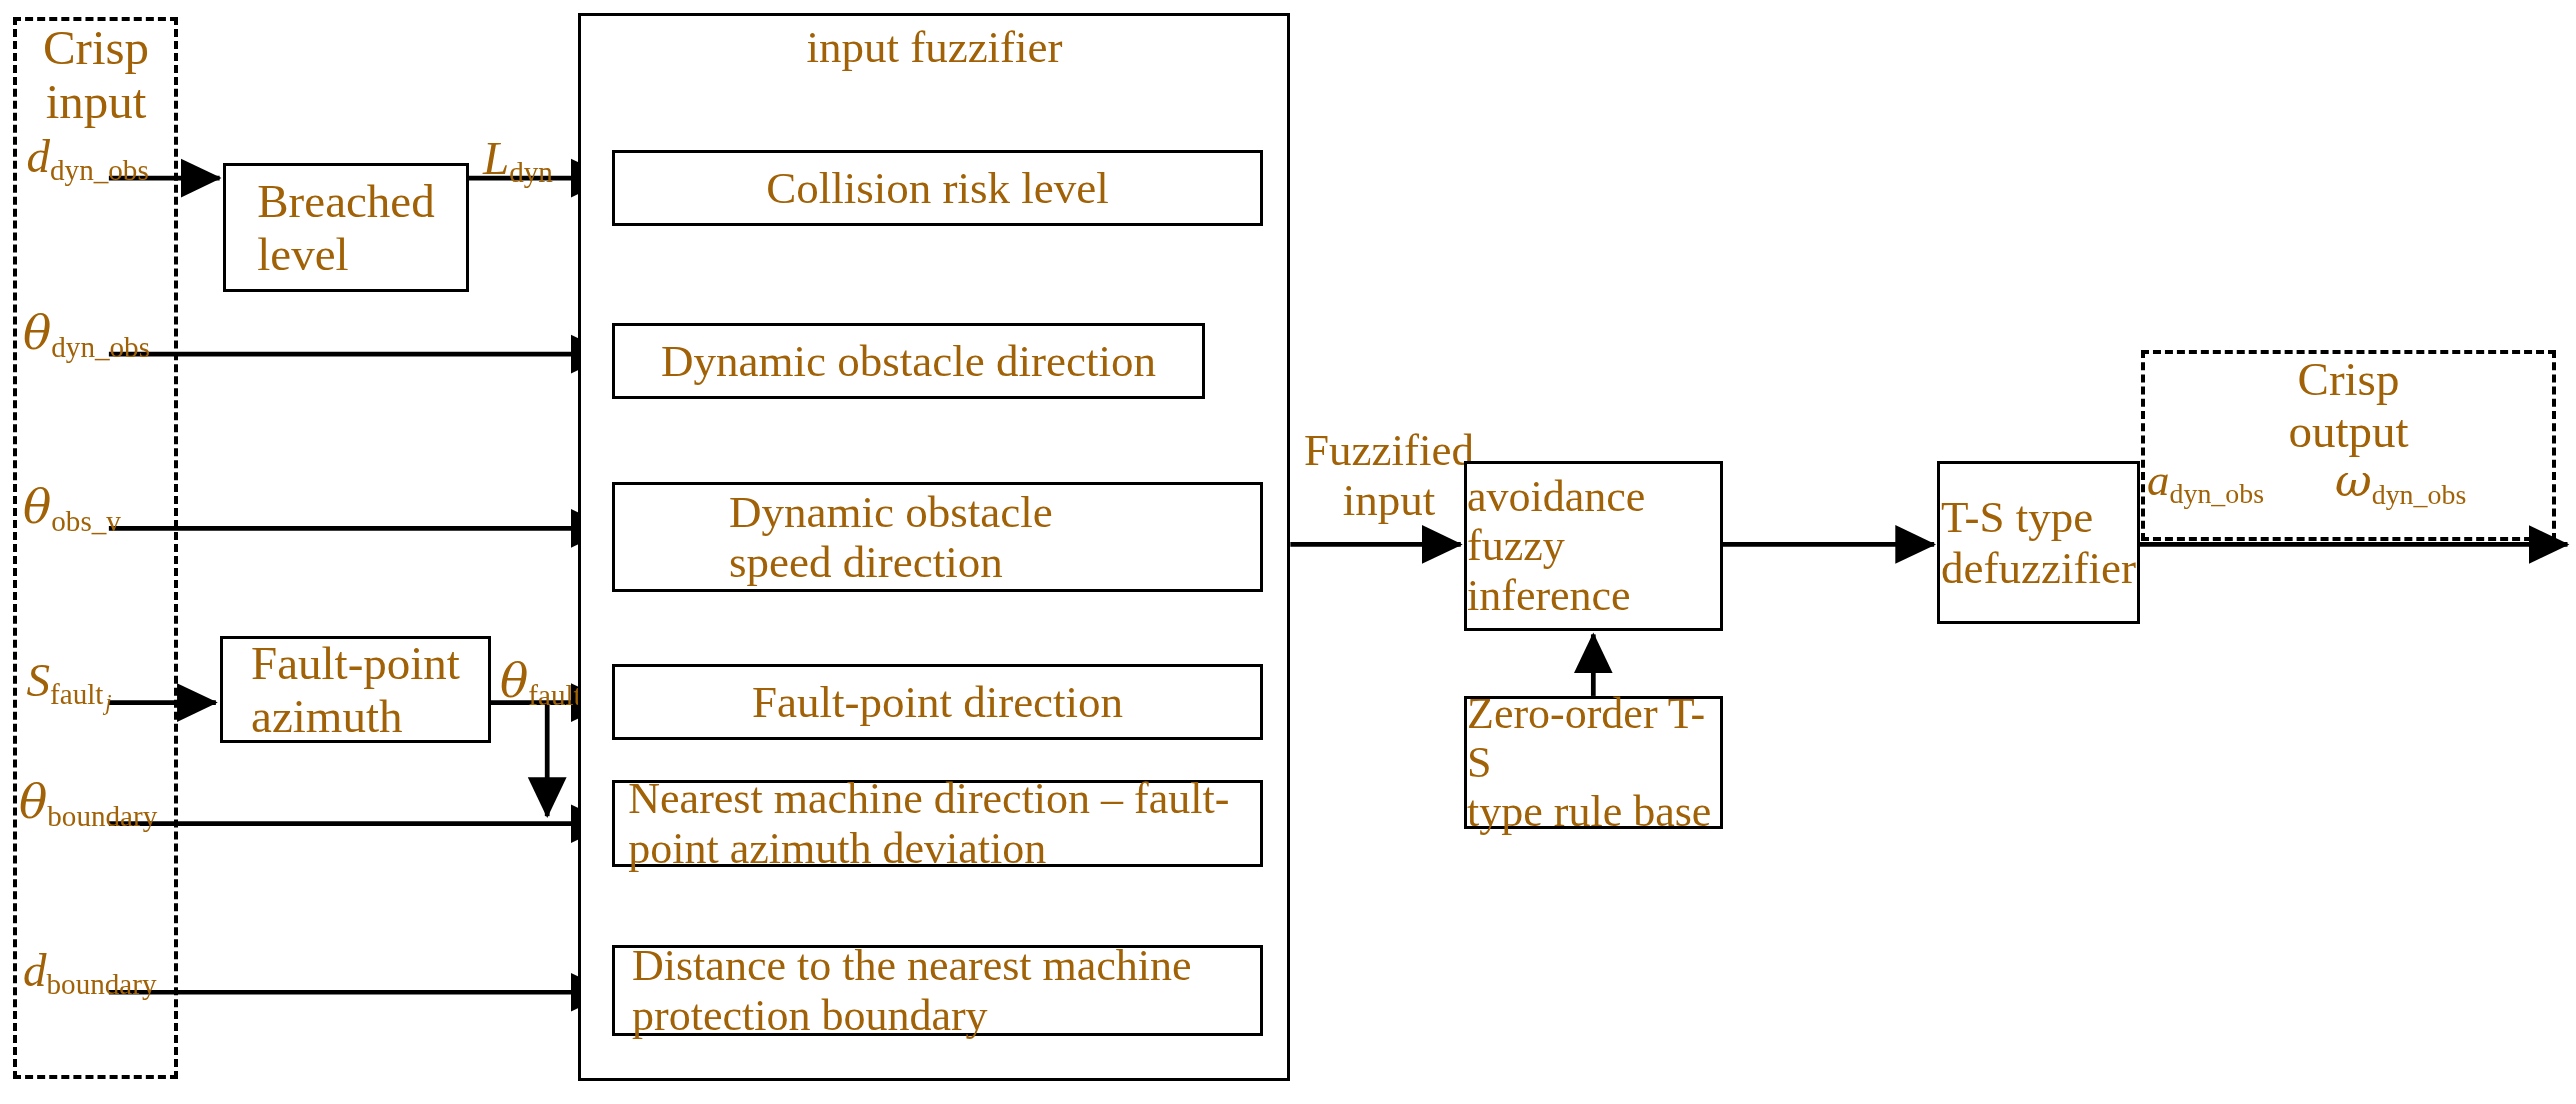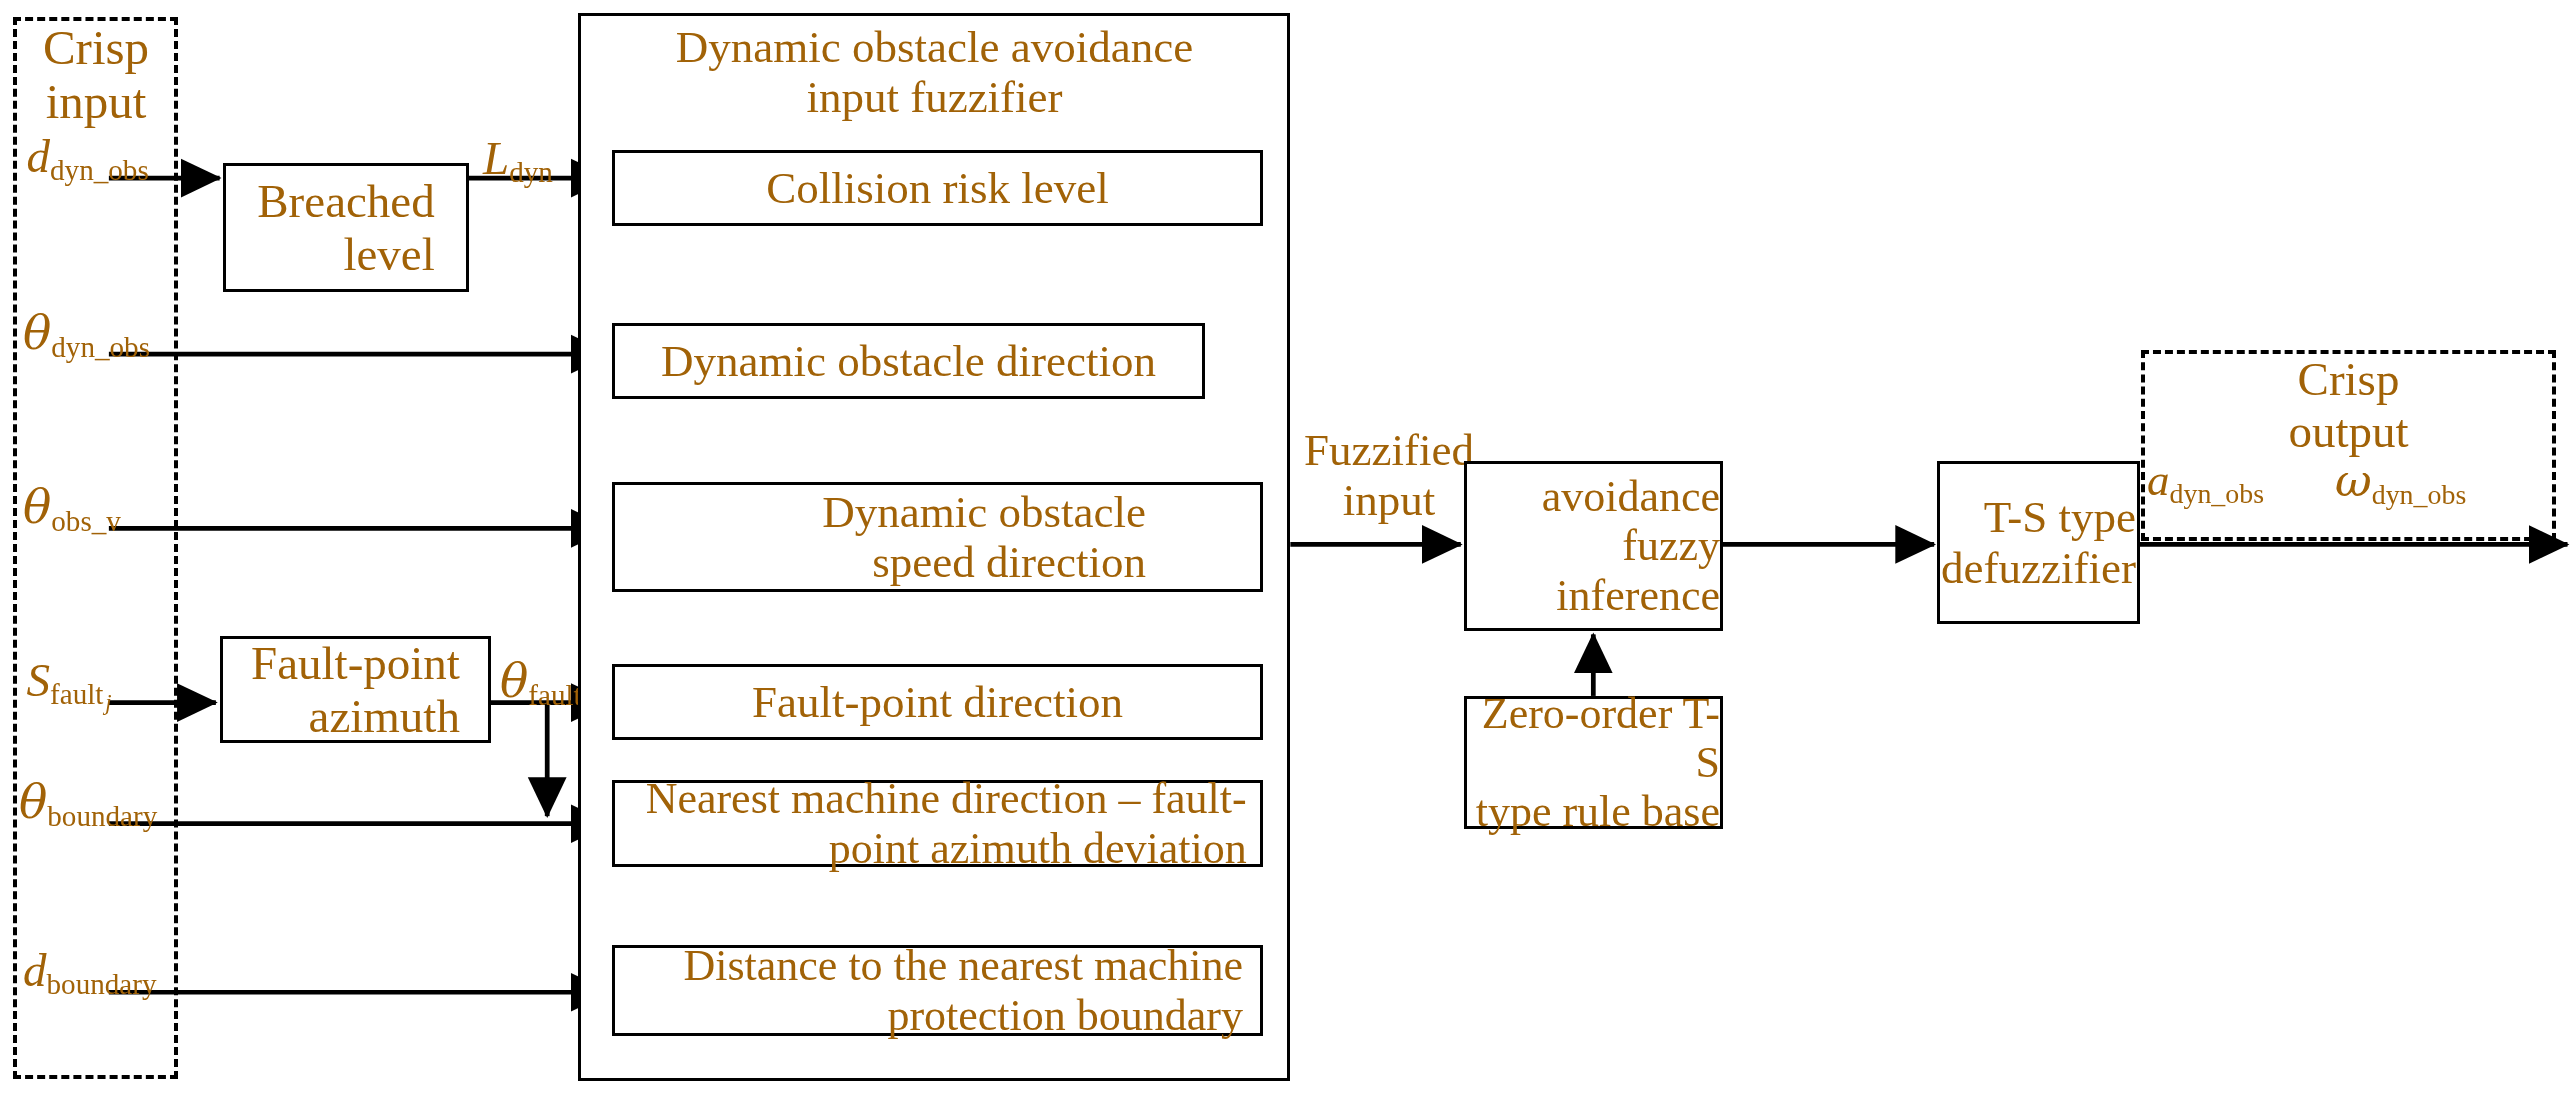--- a/index.html
+++ b/index.html
@@ -1,19 +1,19 @@
 <!DOCTYPE html>
 <html style="font-size:15px"><head>
 <meta charset="utf-8">
 <style>
   html,body{margin:0;padding:0;background:#ffffff;}
   #root{position:relative;width:2576px;height:1105px;background:#ffffff;
         font-family:"Liberation Serif","DejaVu Serif",serif;color:#a16207;}
   .box{position:absolute;box-sizing:border-box;border:3.8px solid #000;background:#fff;
-       display:flex;align-items:center;justify-content:center;text-align:right;
+       display:flex;align-items:center;justify-content:center;text-align:left;
        line-height:1.12;}
   .panel{position:absolute;box-sizing:border-box;border:3.8px solid #000;background:#fff;}
   .dashbox{position:absolute;box-sizing:border-box;border:4.7px dashed #000;background:transparent;}
   .lbl{position:absolute;white-space:nowrap;}
   .hdr{position:absolute;text-align:center;line-height:1.1;}
   svg.wires{position:absolute;left:0;top:0;width:2576px;height:1105px;overflow:visible;}
   sub{font-size:.62em;vertical-align:-0.28em;font-style:normal;letter-spacing:0;}
   sub sub{font-size:.78em;font-style:italic;}
   .var{font-style:italic;font-size:47px;}
   .var sub{font-style:normal;}
@@ -100,21 +100,20 @@
 
   <div class="lbl var" style="left:483px;top:131px;">
     <i>L</i><sub>dyn</sub>
   </div>
   <div class="lbl var" style="left:500px;top:653px;">
     <span class="gk">θ</span><sub>fault</sub>
   </div>
 
   <div class="panel" style="left:578px;top:13.3px;width:712px;height:1068px;"></div>
   <div class="hdr" style="left:587px;top:23px;width:695px;font-size:45px;">
-    <div>Dynamic obstacle avoidance</div>
     <div>input fuzzifier</div>
   </div>
 
   <div class="box" style="left:612px;top:150px;width:651px;height:76px;font-size:45px;padding:0 9.5px;">
     <span>Collision risk level</span>
   </div>
   <div class="box" style="left:612px;top:323px;width:593px;height:76px;font-size:45px;padding:0 9.5px;">
     <span>Dynamic obstacle direction</span>
   </div>
   <div class="box" style="left:612px;top:482px;width:651px;height:110px;font-size:45px;padding:0 114px;">

